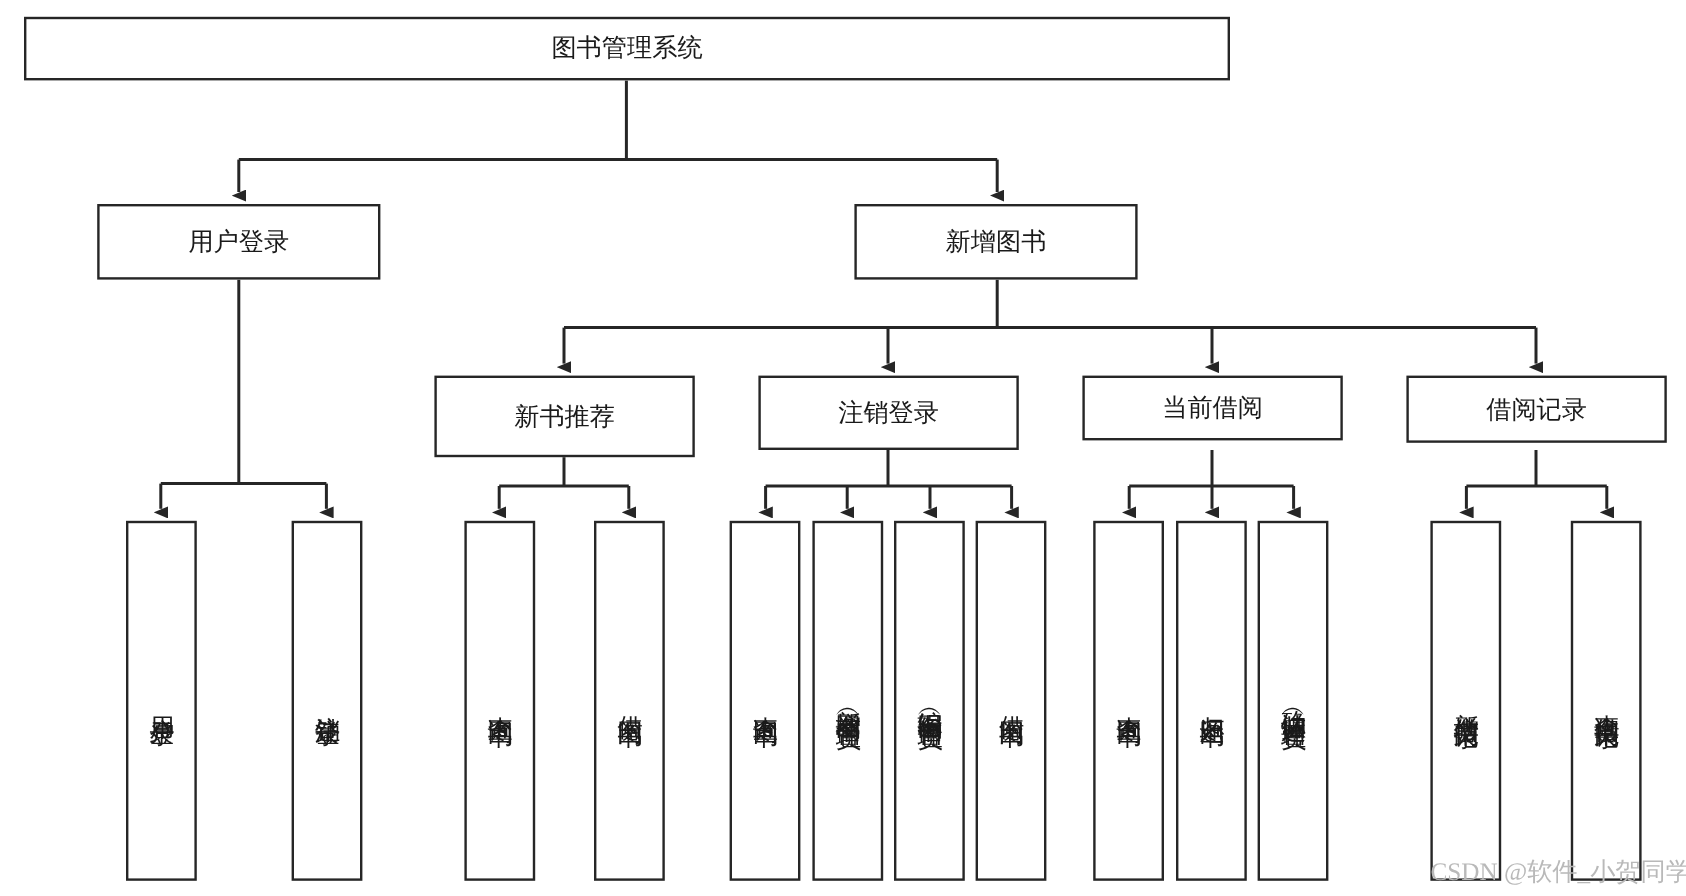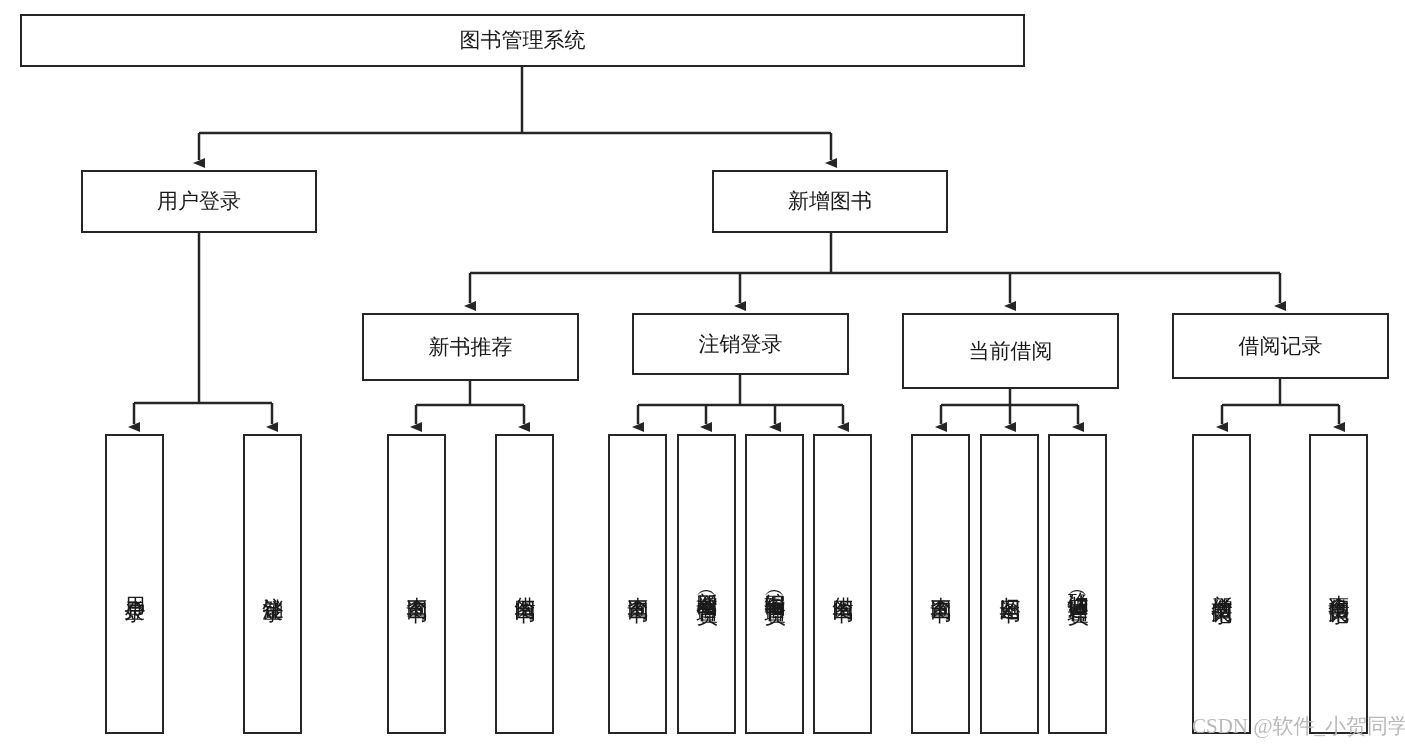--- a/index.html
+++ b/index.html
@@ -111,24 +111,24 @@
   <div class="node h-node" style="left:712px;top:170px;width:236px;height:63px;">
     <span class="lbl">新增图书</span>
   </div>
 
   <div class="node h-node" style="left:362px;top:313px;width:217px;height:68px;">
     <span class="lbl">新书推荐</span>
   </div>
   <div class="node h-node" style="left:632px;top:313px;width:217px;height:62px;">
     <span class="lbl">注销登录</span>
   </div>
-  <div class="node h-node" style="left:902px;top:313px;width:217px;height:76px;">
+  <div class="node h-node" style="left:902px;top:313px;width:217px;height:54px;">
     <span class="lbl">当前借阅</span>
   </div>
-  <div class="node h-node" style="left:1172px;top:313px;width:217px;height:66px;">
+  <div class="node h-node" style="left:1172px;top:313px;width:217px;height:56px;">
     <span class="lbl">借阅记录</span>
   </div>
 
   <div class="node v-node" style="left:105px;top:434px;width:59px;height:300px;">
     <span class="lbl">用户登录</span>
   </div>
   <div class="node v-node" style="left:243px;top:434px;width:59px;height:300px;">
     <span class="lbl">注销登录</span>
   </div>
 

